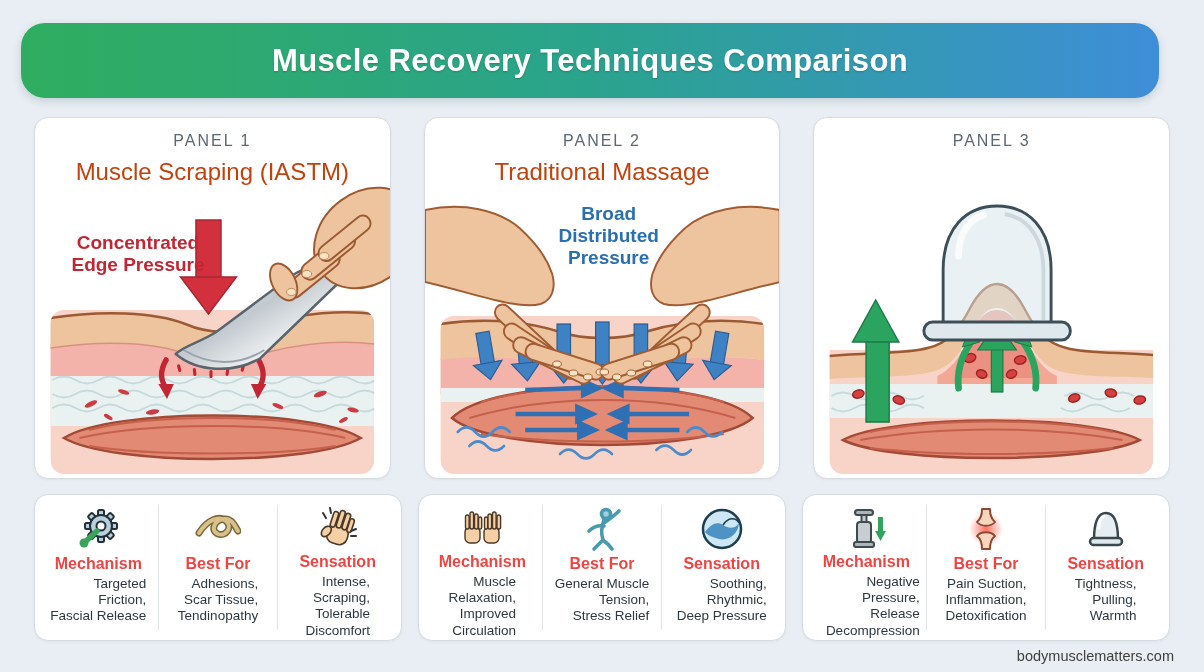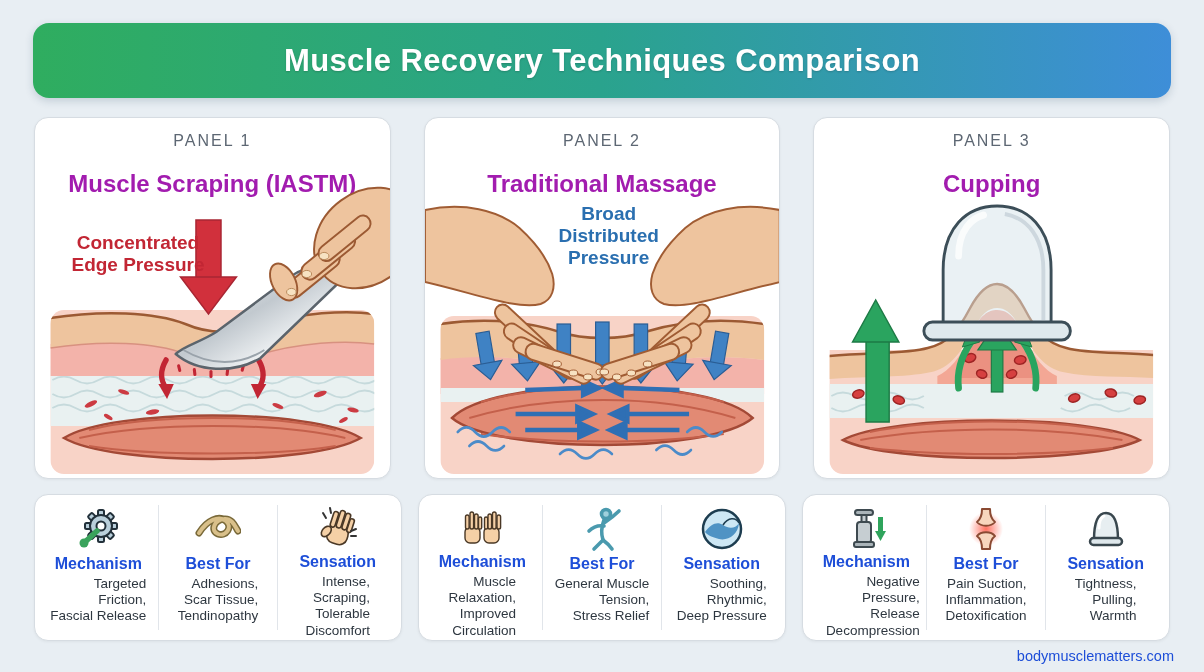--- a/index.html
+++ b/index.html
@@ -1,58 +1,58 @@
 <!DOCTYPE html>
 <html><head>
 <meta charset="utf-8">
 <style>
   html,body{margin:0;padding:0;}
   body{
     width:1204px;height:672px;position:relative;overflow:hidden;
     background:#e8eef3;font-family:"Liberation Sans",sans-serif;
   }
   .banner{
-    position:absolute;left:33px;top:23px;width:1138px;height:75px;
-    border-radius:16px;
+    position:absolute;left:21px;top:23px;width:1138px;height:75px;
+    border-radius:24px;
     background:linear-gradient(90deg,#2fad5f 0%,#2aa38d 50%,#3e8ed8 100%);
     display:flex;align-items:center;justify-content:center;
     box-shadow:0 3px 8px rgba(30,60,90,.18);
   }
   .banner-title{
     color:#fff;font-size:31px;font-weight:bold;letter-spacing:.4px;
     text-shadow:0 1px 2px rgba(0,0,0,.18);
   }
   .panels{position:absolute;left:34px;top:117px;width:1136px;display:flex;gap:33px;align-items:flex-end;}
   .panel{
     width:368px;height:362px;background:#fff;border:1.5px solid #d6dce2;
     border-radius:14px;box-sizing:border-box;position:relative;overflow:hidden;
     box-shadow:0 1px 3px rgba(0,0,0,.05);
   }
   .panel-label{margin-top:14px;text-align:center;color:#5d6773;font-size:16px;letter-spacing:2px;}
-  .panel-title{margin-top:20px;text-align:center;color:#a21caf;font-size:24px;font-weight:bold;}
+  .panel-title{margin-top:8px;text-align:center;color:#c2410c;font-size:24px;font-weight:normal;}
   .illu{position:absolute;left:0;top:64px;width:100%;height:296px;display:block;}
   .annotation{
     position:absolute;font-weight:bold;font-size:19px;line-height:1.16;
     text-align:center;white-space:pre-line;z-index:5;
   }
   .a1{left:14px;top:114px;width:178px;color:#c22634;}
   .a2{left:84px;top:85px;width:200px;color:#2a6fb0;}
   .a3{left:8px;top:118px;width:122px;color:#1d9a55;}
   .cards{position:absolute;left:34px;top:494px;width:1136px;display:flex;gap:16px;}
   .card{
     width:368px;height:147px;background:#fff;border:1.5px solid #d6dce2;
     border-radius:14px;box-sizing:border-box;display:flex;padding:10px 4px;
     box-shadow:0 1px 3px rgba(0,0,0,.05);
   }
   .card-col{flex:1;display:flex;flex-direction:column;align-items:center;text-align:center;padding:0 6px;min-width:0;}
   .card-col + .card-col{border-left:1.5px solid #e1e5ea;}
   .card-icon{height:48px;display:flex;align-items:center;justify-content:center;}
-  .card-label{font-weight:bold;font-size:16px;color:#1d4ed8;margin-top:2px;}
+  .card-label{font-weight:bold;font-size:16px;color:#ef4444;margin-top:2px;}
   .card-text{font-size:13.5px;color:#2e3740;line-height:1.2;margin-top:3px;white-space:pre-line;text-align:right;}
-  .footer{position:absolute;right:30px;top:648px;font-size:14.5px;color:#1d4ed8;}
+  .footer{position:absolute;right:30px;top:648px;font-size:14.5px;color:#404040;}
 </style>
 </head>
 <body>
 
 <div class="banner">
   <div class="banner-title">Muscle Recovery Techniques Comparison</div>
 </div>
 
 <div class="panels">
 
@@ -234,21 +234,20 @@
         <ellipse cx="137" cy="182" rx="4.5" ry="3" fill="#f7e2c2" stroke-width="1"></ellipse>
         <ellipse cx="154" cy="191" rx="4.5" ry="3" fill="#f7e2c2" stroke-width="1"></ellipse>
         <ellipse cx="169" cy="195" rx="4.5" ry="3" fill="#f7e2c2" stroke-width="1"></ellipse>
         <ellipse cx="182" cy="190" rx="4.5" ry="3" fill="#f7e2c2" stroke-width="1"></ellipse>
       </g>
     </svg>
   </div>
 
   <div class="panel">
     <div class="panel-label">PANEL 3</div>
-    <div class="panel-title">Cupping</div>
     <svg class="illu" viewBox="0 0 368 296" preserveAspectRatio="none">
       <defs>
           <clipPath id="p3c">
             <rect x="16" y="80" width="336" height="212" rx="14"></rect>
           </clipPath>
         </defs>
       <g clip-path="url(#p3c)">
         <rect x="16" y="168" width="336" height="124" fill="#f8d3c7"></rect>
         <rect x="16" y="202" width="336" height="34" fill="#e9f1f1"></rect>
         <g stroke="#c6dadc" stroke-width="2" fill="none">

